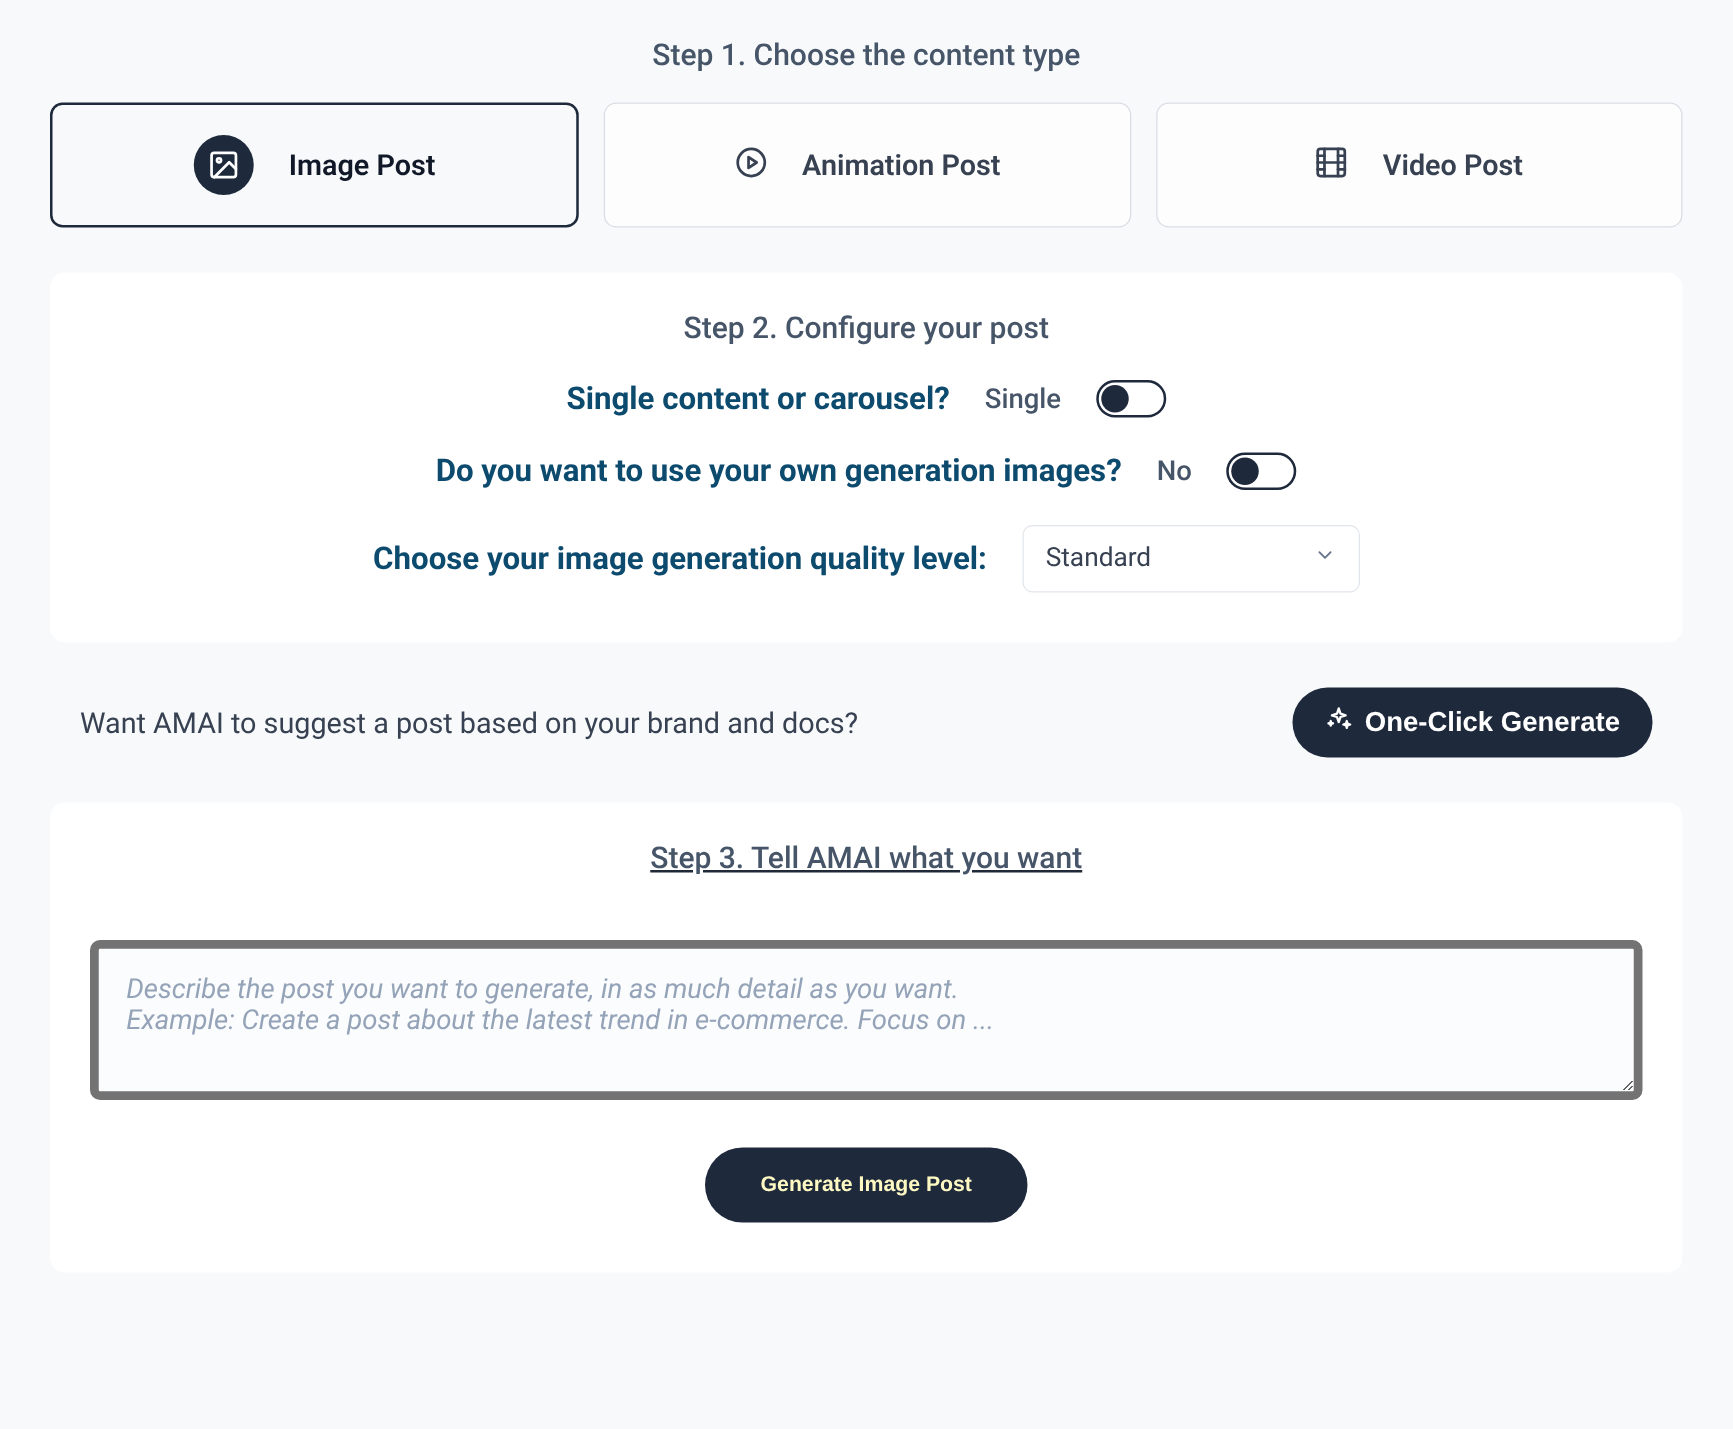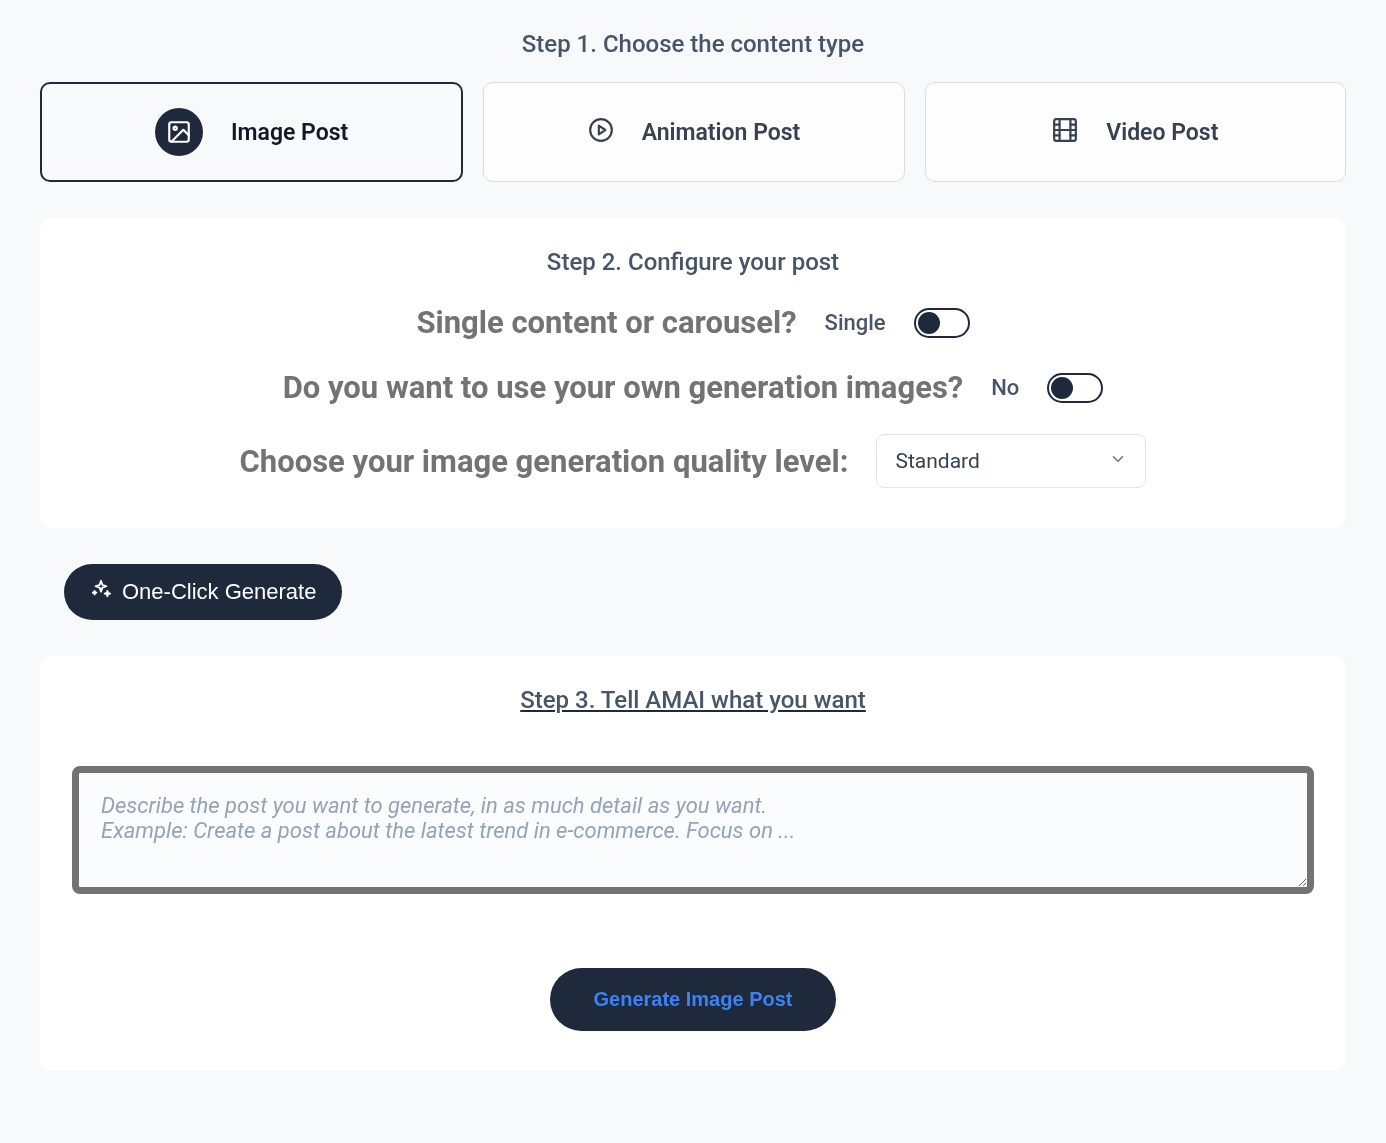--- a/index.html
+++ b/index.html
@@ -62,23 +62,23 @@
     margin-bottom: 36px;
   }
   .config-row {
     display: flex;
     align-items: center;
     justify-content: center;
     gap: 28px;
     margin-top: 28px;
   }
   .config-label {
-    font-size: 31px;
+    font-size: 25px;
     font-weight: 700;
-    color: #737373;
+    color: #0c4a6e;
   }
   .config-value {
     font-size: 22px;
     color: #475569;
     font-weight: 500;
   }
   .toggle {
     position: relative;
     width: 56px; height: 30px;
     background: #fff;
@@ -129,21 +129,21 @@
     font-size: 23px;
     color: #374151;
   }
   .btn {
     display: inline-flex;
     align-items: center;
     gap: 10px;
     background: #1e293b;
     color: #fff;
     font-size: 22px;
-    font-weight: 400;
+    font-weight: 700;
     padding: 14px 26px;
     border-radius: 999px;
     border: none;
     cursor: pointer;
   }
   .btn svg { width: 22px; height: 22px; stroke: #fff; fill: none; }
   
   .panel3 {
     background: #fff;
     border-radius: 12px;
@@ -161,28 +161,27 @@
     font-style: italic;
     color: #6b7280;
     resize: vertical;
     font-family: inherit;
     margin-top: 28px;
   }
   .ta::placeholder { color: #94a3b8; font-style: italic; }
   .center { text-align: center; margin-top: 34px; }
   .gen-btn {
     background: #1e293b;
-    color: #3b82f6;
-    font-size: 20px;
+    color: #fef9c3;
+    font-size: 17px;
     font-weight: 700;
     padding: 20px 44px;
     border-radius: 999px;
     border: none;
     cursor: pointer;
-    margin-top: 36px;
   }
 </style>
 </head>
 <body>
 
 <div class="step-title">Step 1. Choose the content type</div>
 <div class="type-row">
   <div class="type-card selected">
     <span class="icon-circle">
       <svg viewBox="0 0 24 24" fill="none" stroke-width="2" stroke-linecap="round" stroke-linejoin="round">
@@ -245,20 +244,21 @@
       <span class="chev">
         <svg width="18" height="18" viewBox="0 0 24 24" fill="none" stroke="currentColor" stroke-width="2" stroke-linecap="round" stroke-linejoin="round">
             <polyline points="6 9 12 15 18 9"></polyline>
           </svg>
       </span>
     </div>
   </div>
 </div>
 
 <div class="suggest-row">
+  <span class="suggest-text">Want AMAI to suggest a post based on your brand and docs?</span>
   <button class="btn">
     <span>
       <svg viewBox="0 0 24 24" stroke-width="2" stroke-linecap="round" stroke-linejoin="round">
           <path d="M12 3l1.5 4.5L18 9l-4.5 1.5L12 15l-1.5-4.5L6 9l4.5-1.5L12 3z"></path>
           <path d="M19 14l.7 2.3L22 17l-2.3.7L19 20l-.7-2.3L16 17l2.3-.7L19 14z"></path>
           <path d="M5 14l.5 1.5L7 16l-1.5.5L5 18l-.5-1.5L3 16l1.5-.5L5 14z"></path>
         </svg>
     </span>
     <span>One-Click Generate</span>
   </button>

